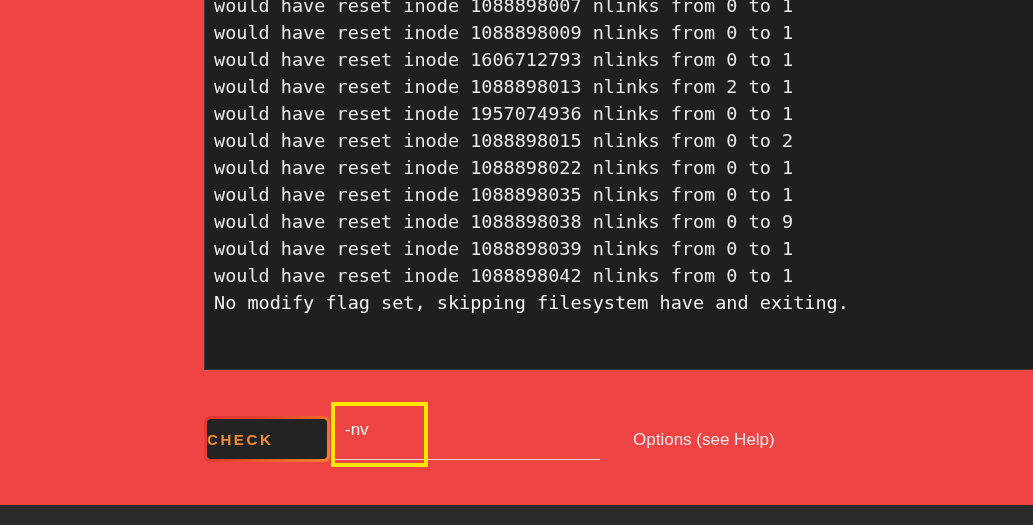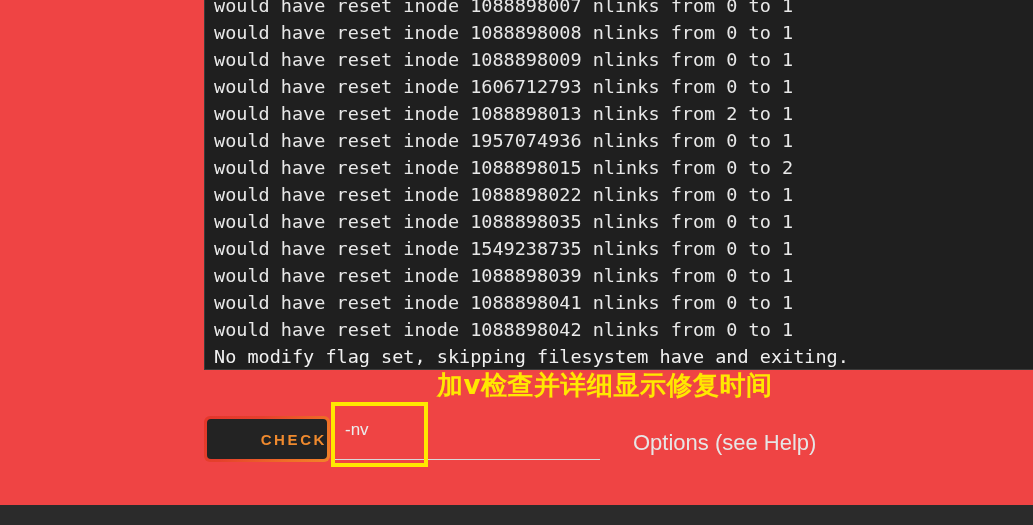--- a/index.html
+++ b/index.html
@@ -92,21 +92,21 @@
     background: linear-gradient(135deg, #e4352b 0%, #e5402c 35%, #ef6f27 75%, #f2842a 100%);
     cursor: pointer;
   }
   #check-button-inner {
     width: 100%;
     height: 100%;
     border-radius: 4px;
     background: #232323;
     display: flex;
     align-items: center;
-    justify-content: flex-end;
+    justify-content: flex-start;
   }
   #check-button-label {
     color: #f08a2e;
     font-family: "Liberation Sans", sans-serif;
     font-size: 15px;
     font-weight: bold;
     letter-spacing: 2.6px;
   }
 
   
@@ -147,21 +147,21 @@
     box-sizing: border-box;
     pointer-events: none;
   }
 
   #options-help-label {
     position: absolute;
     left: 633px;
     top: 22px;
     color: #e6e6e6;
     font-family: "Liberation Sans", sans-serif;
-    font-size: 22px;
+    font-size: 17px;
     white-space: nowrap;
   }
 
   
   #footer-bar {
     position: absolute;
     left: 0;
     top: 505px;
     width: 1033px;
     height: 20px;
@@ -169,37 +169,34 @@
   }
 </style>
 </head>
 <body>
 
 <div id="app">
 
   <div id="terminal-panel">
     <div id="terminal-lines">
       <div class="term-line">would have reset inode 1088898007 nlinks from 0 to 1</div>
-      <div class="term-line">would have reset inode 1088898008 nlinks from 0 to 1</div>
       <div class="term-line">would have reset inode 1088898009 nlinks from 0 to 1</div>
       <div class="term-line">would have reset inode 1606712793 nlinks from 0 to 1</div>
       <div class="term-line">would have reset inode 1088898013 nlinks from 2 to 1</div>
       <div class="term-line">would have reset inode 1957074936 nlinks from 0 to 1</div>
       <div class="term-line">would have reset inode 1088898015 nlinks from 0 to 2</div>
       <div class="term-line">would have reset inode 1088898022 nlinks from 0 to 1</div>
       <div class="term-line">would have reset inode 1088898035 nlinks from 0 to 1</div>
-      <div class="term-line">would have reset inode 1549238735 nlinks from 0 to 1</div>
+      <div class="term-line">would have reset inode 1088898038 nlinks from 0 to 9</div>
       <div class="term-line">would have reset inode 1088898039 nlinks from 0 to 1</div>
-      <div class="term-line">would have reset inode 1088898041 nlinks from 0 to 1</div>
       <div class="term-line">would have reset inode 1088898042 nlinks from 0 to 1</div>
       <div class="term-line final">No modify flag set, skipping filesystem have and exiting.</div>
     </div>
   </div>
 
-  <div id="annotation-note">加v检查并详细显示修复时间</div>
 
   <div id="control-row">
 
     <div id="check-button">
       <div id="check-button-inner">
         <span id="check-button-label">CHECK</span>
       </div>
     </div>
 
     <div id="options-input-wrap">

